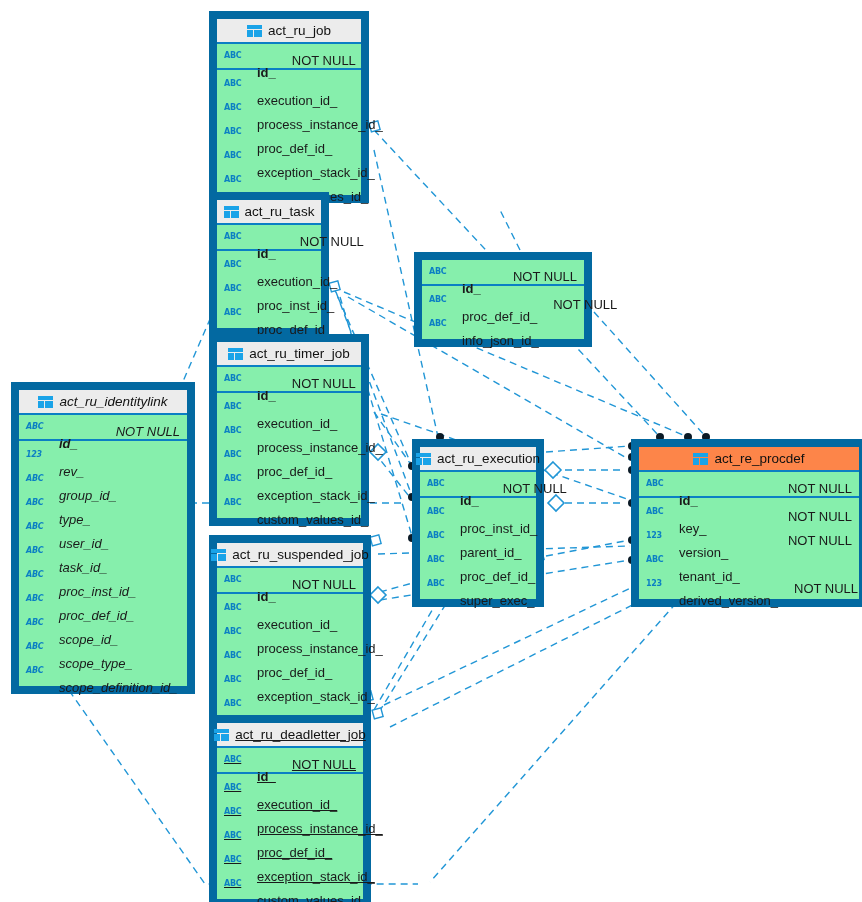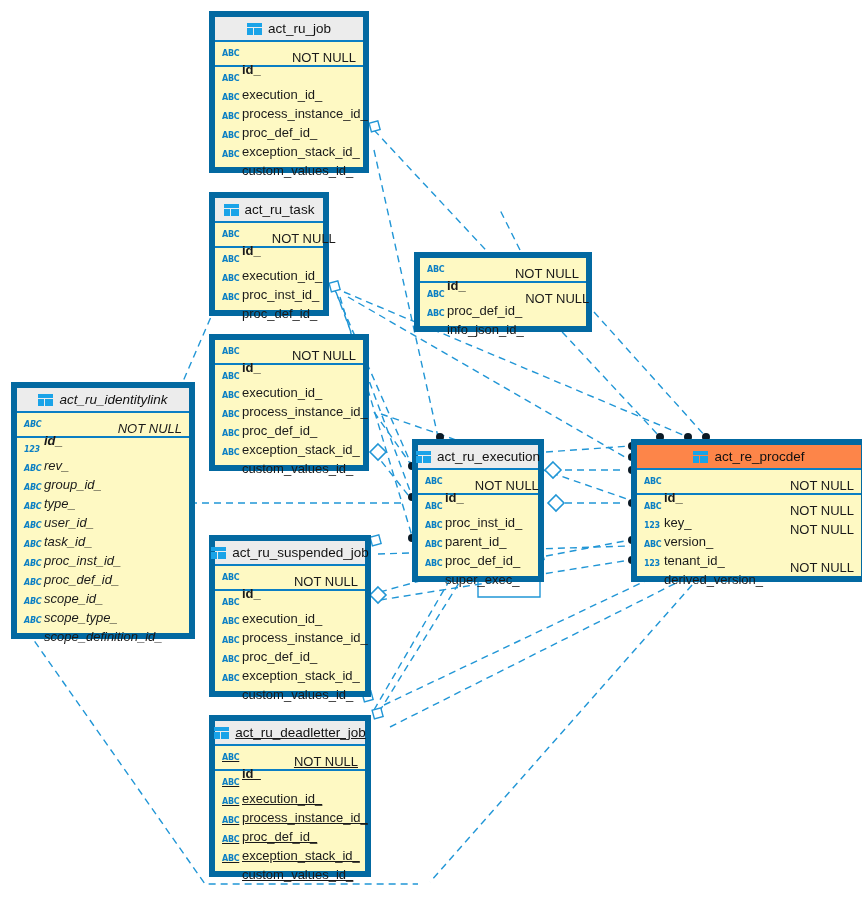--- a/index.html
+++ b/index.html
@@ -18,22 +18,22 @@
   #edges {
     position: absolute;
     left: 0;
     top: 0;
     width: 862px;
     height: 902px;
     pointer-events: none;
   }
   .table-box {
     position: absolute;
-    border: 6px solid #0369a1;
-    background: #fef9c3;
+    border: 8px solid #0369a1;
+    background: #86efac;
     box-sizing: border-box;
     font-size: 13px;
     color: #1a1a1a;
     z-index: 5;
   }
   .tbl-header {
     background: #ececec;
     border-bottom: 2px solid #0b7fc4;
     height: 25px;
     display: flex;
@@ -48,23 +48,23 @@
     background: #fd8549;
   }
   .pk-row {
     border-bottom: 2px solid #0b7fc4;
     box-sizing: border-box;
   }
   .col-row {
     display: flex;
     align-items: center;
     height: 19px;
-    padding: 4px 7px;
+    padding: 12px 7px;
     box-sizing: border-box;
-    gap: 3px;
+    gap: 16px;
     white-space: nowrap;
   }
   .pk-row .col-row { height: 23px; }
   .col-name { font-size: 13px; margin-top: 32px; }
   .col-name.bold { font-weight: bold; }
   .col-null {
     margin-left: auto;
     font-size: 13px;
     color: #1a1a1a;
     margin-top: 8px;
@@ -275,20 +275,28 @@
             <span class="col-name">proc_def_id_</span>
             <span class="col-null">NOT NULL</span>
           </div>
           <div class="col-row">
             <span class="ticon">ABC</span>
             <span class="col-name">info_json_id_</span>
           </div>
         </div>
       </div>
       <div class="table-box" style="left: 209px; top: 334px; width: 160px;">
+        <div class="tbl-header">
+          <span class="grid-icon">
+            <i class="gi-top"></i>
+            <i class="gi-bl"></i>
+            <i class="gi-br"></i>
+          </span>
+          <span>act_ru_timer_job</span>
+        </div>
         <div class="pk-row">
           <div class="col-row">
             <span class="ticon">ABC</span>
             <span class="col-name bold">id_</span>
             <span class="col-null">NOT NULL</span>
           </div>
         </div>
         <div class="body-rows">
           <div class="col-row">
             <span class="ticon">ABC</span>

